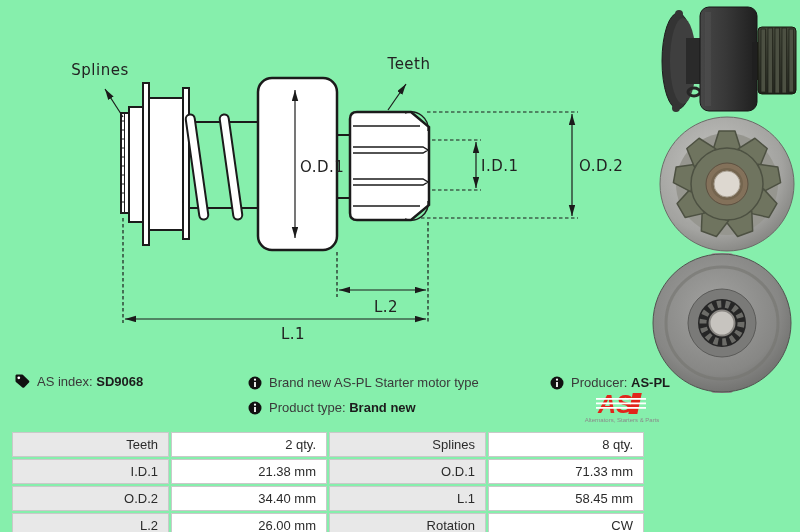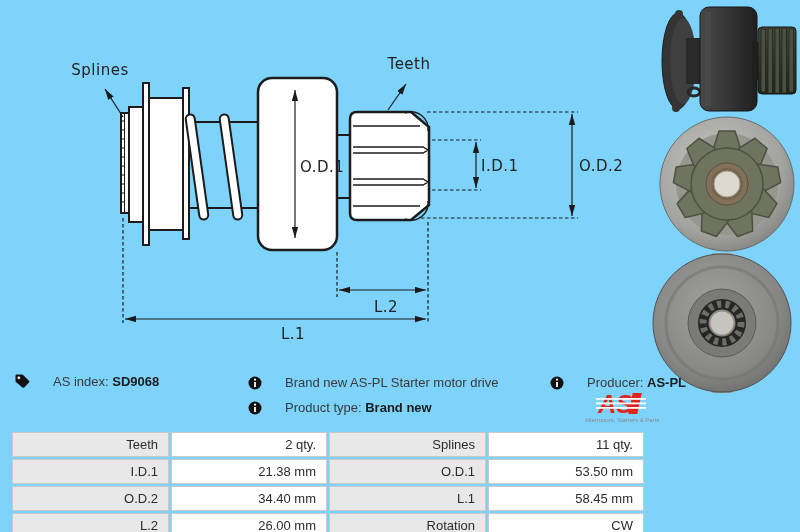--- a/index.html
+++ b/index.html
@@ -1,25 +1,25 @@
 <!DOCTYPE html>
 <html><head>
 <meta charset="utf-8">
 <style>
   html,body{margin:0;padding:0;background:#ffffff;}
-  .canvas{position:relative;width:800px;height:532px;background:#7dd3fc;overflow:hidden;
+  .canvas{position:relative;width:800px;height:532px;background:#86efac;overflow:hidden;
           font-family:"Liberation Sans",sans-serif;color:#2b2b2b;}
   .drawing{position:absolute;left:0;top:0;}
   .dim-text{font-family:"DejaVu Sans",sans-serif;font-size:15px;fill:#222;letter-spacing:.5px;}
   .photo{position:absolute;left:648px;}
   .photo.p1{top:2px;}
   .photo.p2{top:115px;}
   .photo.p3{top:252px;}
 
-  .info-item{position:absolute;display:flex;align-items:flex-end;gap:23px;font-size:13px;color:#3a3a3a;white-space:nowrap;}
+  .info-item{position:absolute;display:flex;align-items:flex-end;gap:7px;font-size:13px;color:#3a3a3a;white-space:nowrap;}
   .info-item b{color:#1c1c1c;}
   .premium{color:#1436ad;font-weight:bold;letter-spacing:.2px;}
   .logo{position:absolute;left:584px;top:392px;width:76px;}
 
   table.spec{position:absolute;left:10px;top:430px;border-collapse:separate;border-spacing:2px;}
   table.spec td{border:1px solid #c9c9c9;font-size:13px;height:17px;padding:3px 10px 3px 4px;
                 text-align:right;color:#2b2b2b;}
   td.lbl{background:#e8e8e8;width:141px;}
   td.val{background:#ffffff;width:140px;}
 </style>
@@ -196,21 +196,21 @@
     <span><span>AS index:</span> <b>SD9068</b></span>
   </div>
 
 
   <div class="info-item" style="left:248px;top:375px;">
     <svg width="14" height="14" viewBox="0 0 14 14">
       <circle cx="7" cy="7" r="6.5" fill="#111"></circle>
       <rect x="6.1" y="6" width="1.8" height="5" fill="#fff"></rect>
       <circle cx="7" cy="3.7" r="1.1" fill="#fff"></circle>
     </svg>
-    <span>Brand new AS-PL Starter motor drive</span>
+    <span>Brand new AS-PL Starter motor type</span>
   </div>
 
   <div class="info-item" style="left:248px;top:400px;">
     <svg width="14" height="14" viewBox="0 0 14 14">
       <circle cx="7" cy="7" r="6.5" fill="#111"></circle>
       <rect x="6.1" y="6" width="1.8" height="5" fill="#fff"></rect>
       <circle cx="7" cy="3.7" r="1.1" fill="#fff"></circle>
     </svg>
     <span><span>Product type:</span> <b>Brand new</b></span>
   </div>
@@ -238,27 +238,27 @@
       <text x="38" y="30" text-anchor="middle" font-family="Liberation Sans, sans-serif" font-size="6" fill="#8a8a8a">Alternators, Starters &amp; Parts</text>
     </svg>
   </div>
 
   <table class="spec">
     <tbody>
       <tr>
         <td class="lbl">Teeth</td>
         <td class="val">2 qty.</td>
         <td class="lbl">Splines</td>
-        <td class="val">11 qty.</td>
+        <td class="val">8 qty.</td>
       </tr>
       <tr>
         <td class="lbl">I.D.1</td>
         <td class="val">21.38 mm</td>
         <td class="lbl">O.D.1</td>
-        <td class="val">53.50 mm</td>
+        <td class="val">71.33 mm</td>
       </tr>
       <tr>
         <td class="lbl">O.D.2</td>
         <td class="val">34.40 mm</td>
         <td class="lbl">L.1</td>
         <td class="val">58.45 mm</td>
       </tr>
       <tr>
         <td class="lbl">L.2</td>
         <td class="val">26.00 mm</td>

